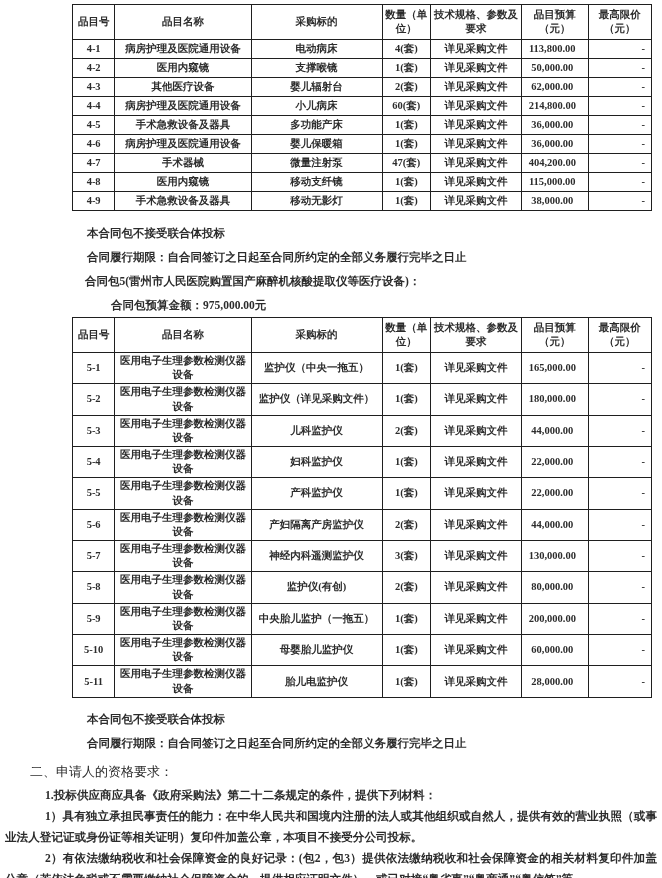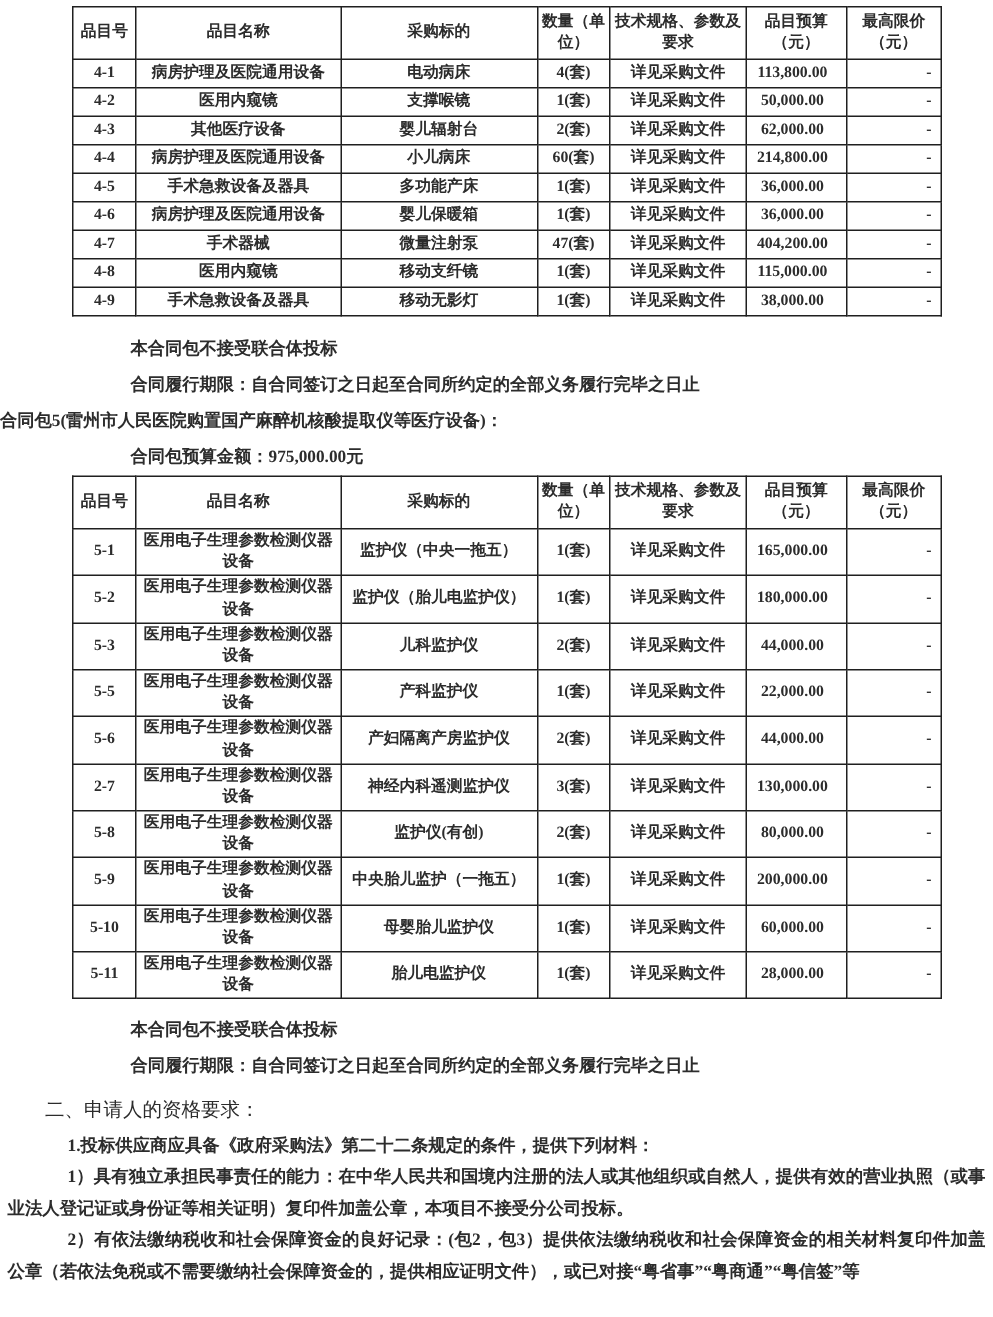--- a/index.html
+++ b/index.html
@@ -4,41 +4,41 @@
 <style>
   html,body{margin:0;padding:0;}
   body{
     width:662px;height:878px;overflow:hidden;background:#ffffff;
     font-family:"Liberation Serif","DejaVu Serif",serif;
     color:#2c2c2c;font-weight:bold;
   }
   .page{width:662px;height:878px;position:relative;}
   table.items{
     border-collapse:collapse;table-layout:fixed;
-    margin-left:48px;width:580px;font-size:10.5px;line-height:1.35;
+    margin-left:72px;width:580px;font-size:10.5px;line-height:1.35;
   }
   table.items th,table.items td{
     border:1px solid #1f1f1f;text-align:center;vertical-align:middle;
     padding:1px 2px;overflow:hidden;word-break:break-all;
   }
   table.items th{font-weight:bold;}
   .co0{width:40px}.co1{width:129px}.co2{width:124px}.co3{width:46px}
   .co4{width:86px}.co5{width:63px}.co6{width:60px}
   table.t4{margin-top:4px;}
   table.t4 th{height:32px;}
   table.t4 td{height:16px;}
   table.t5{margin-top:0px;}
   table.t5 th{height:32px;}
   table.t5 td{height:28px;}
   table.items td.c5{padding-right:7px;}
   table.items td.c6{text-align:right;padding-right:6px;}
   .notes{margin:10px 0 0 87px;font-size:11.5px;line-height:24px;}
   .notes div{white-space:nowrap;}
-  .pkg-title{font-size:11.5px;line-height:24px;white-space:nowrap;}
-  .pkg-budget{margin-left:87px;font-size:11.5px;line-height:24px;white-space:nowrap;}
+  .pkg-title{margin-left:85px;font-size:11.5px;line-height:24px;white-space:nowrap;}
+  .pkg-budget{margin-left:111px;font-size:11.5px;line-height:24px;white-space:nowrap;}
   .notes2{margin:9px 0 0 87px;font-size:11.5px;line-height:24px;}
   h2.section{margin:8px 0 0 30px;font-size:13px;font-weight:normal;line-height:18px;}
   .paras{margin:4px 5px 0 5px;}
   .paras p{
     margin:0;font-size:11.6px;line-height:21px;
     text-align:justify;text-indent:40px;font-weight:bold;
   }
 </style>
 </head>
 <body>
@@ -186,55 +186,64 @@
           <td class="c1">医用电子生理参数检测仪器设备</td>
           <td class="c2">监护仪（中央一拖五）</td>
           <td class="c3">1(套)</td>
           <td class="c4">详见采购文件</td>
           <td class="c5">165,000.00</td>
           <td class="c6">-</td>
         </tr>
         <tr>
           <td class="c0">5-2</td>
           <td class="c1">医用电子生理参数检测仪器设备</td>
-          <td class="c2">监护仪（胎儿电监护仪）</td>
+          <td class="c2">监护仪（详见采购文件）</td>
           <td class="c3">1(套)</td>
           <td class="c4">详见采购文件</td>
           <td class="c5">180,000.00</td>
           <td class="c6">-</td>
         </tr>
         <tr>
           <td class="c0">5-3</td>
           <td class="c1">医用电子生理参数检测仪器设备</td>
           <td class="c2">儿科监护仪</td>
           <td class="c3">2(套)</td>
           <td class="c4">详见采购文件</td>
           <td class="c5">44,000.00</td>
           <td class="c6">-</td>
         </tr>
         <tr>
+          <td class="c0">5-4</td>
+          <td class="c1">医用电子生理参数检测仪器设备</td>
+          <td class="c2">妇科监护仪</td>
+          <td class="c3">1(套)</td>
+          <td class="c4">详见采购文件</td>
+          <td class="c5">22,000.00</td>
+          <td class="c6">-</td>
+        </tr>
+        <tr>
           <td class="c0">5-5</td>
           <td class="c1">医用电子生理参数检测仪器设备</td>
           <td class="c2">产科监护仪</td>
           <td class="c3">1(套)</td>
           <td class="c4">详见采购文件</td>
           <td class="c5">22,000.00</td>
           <td class="c6">-</td>
         </tr>
         <tr>
           <td class="c0">5-6</td>
           <td class="c1">医用电子生理参数检测仪器设备</td>
           <td class="c2">产妇隔离产房监护仪</td>
           <td class="c3">2(套)</td>
           <td class="c4">详见采购文件</td>
           <td class="c5">44,000.00</td>
           <td class="c6">-</td>
         </tr>
         <tr>
-          <td class="c0">2-7</td>
+          <td class="c0">5-7</td>
           <td class="c1">医用电子生理参数检测仪器设备</td>
           <td class="c2">神经内科遥测监护仪</td>
           <td class="c3">3(套)</td>
           <td class="c4">详见采购文件</td>
           <td class="c5">130,000.00</td>
           <td class="c6">-</td>
         </tr>
         <tr>
           <td class="c0">5-8</td>
           <td class="c1">医用电子生理参数检测仪器设备</td>

